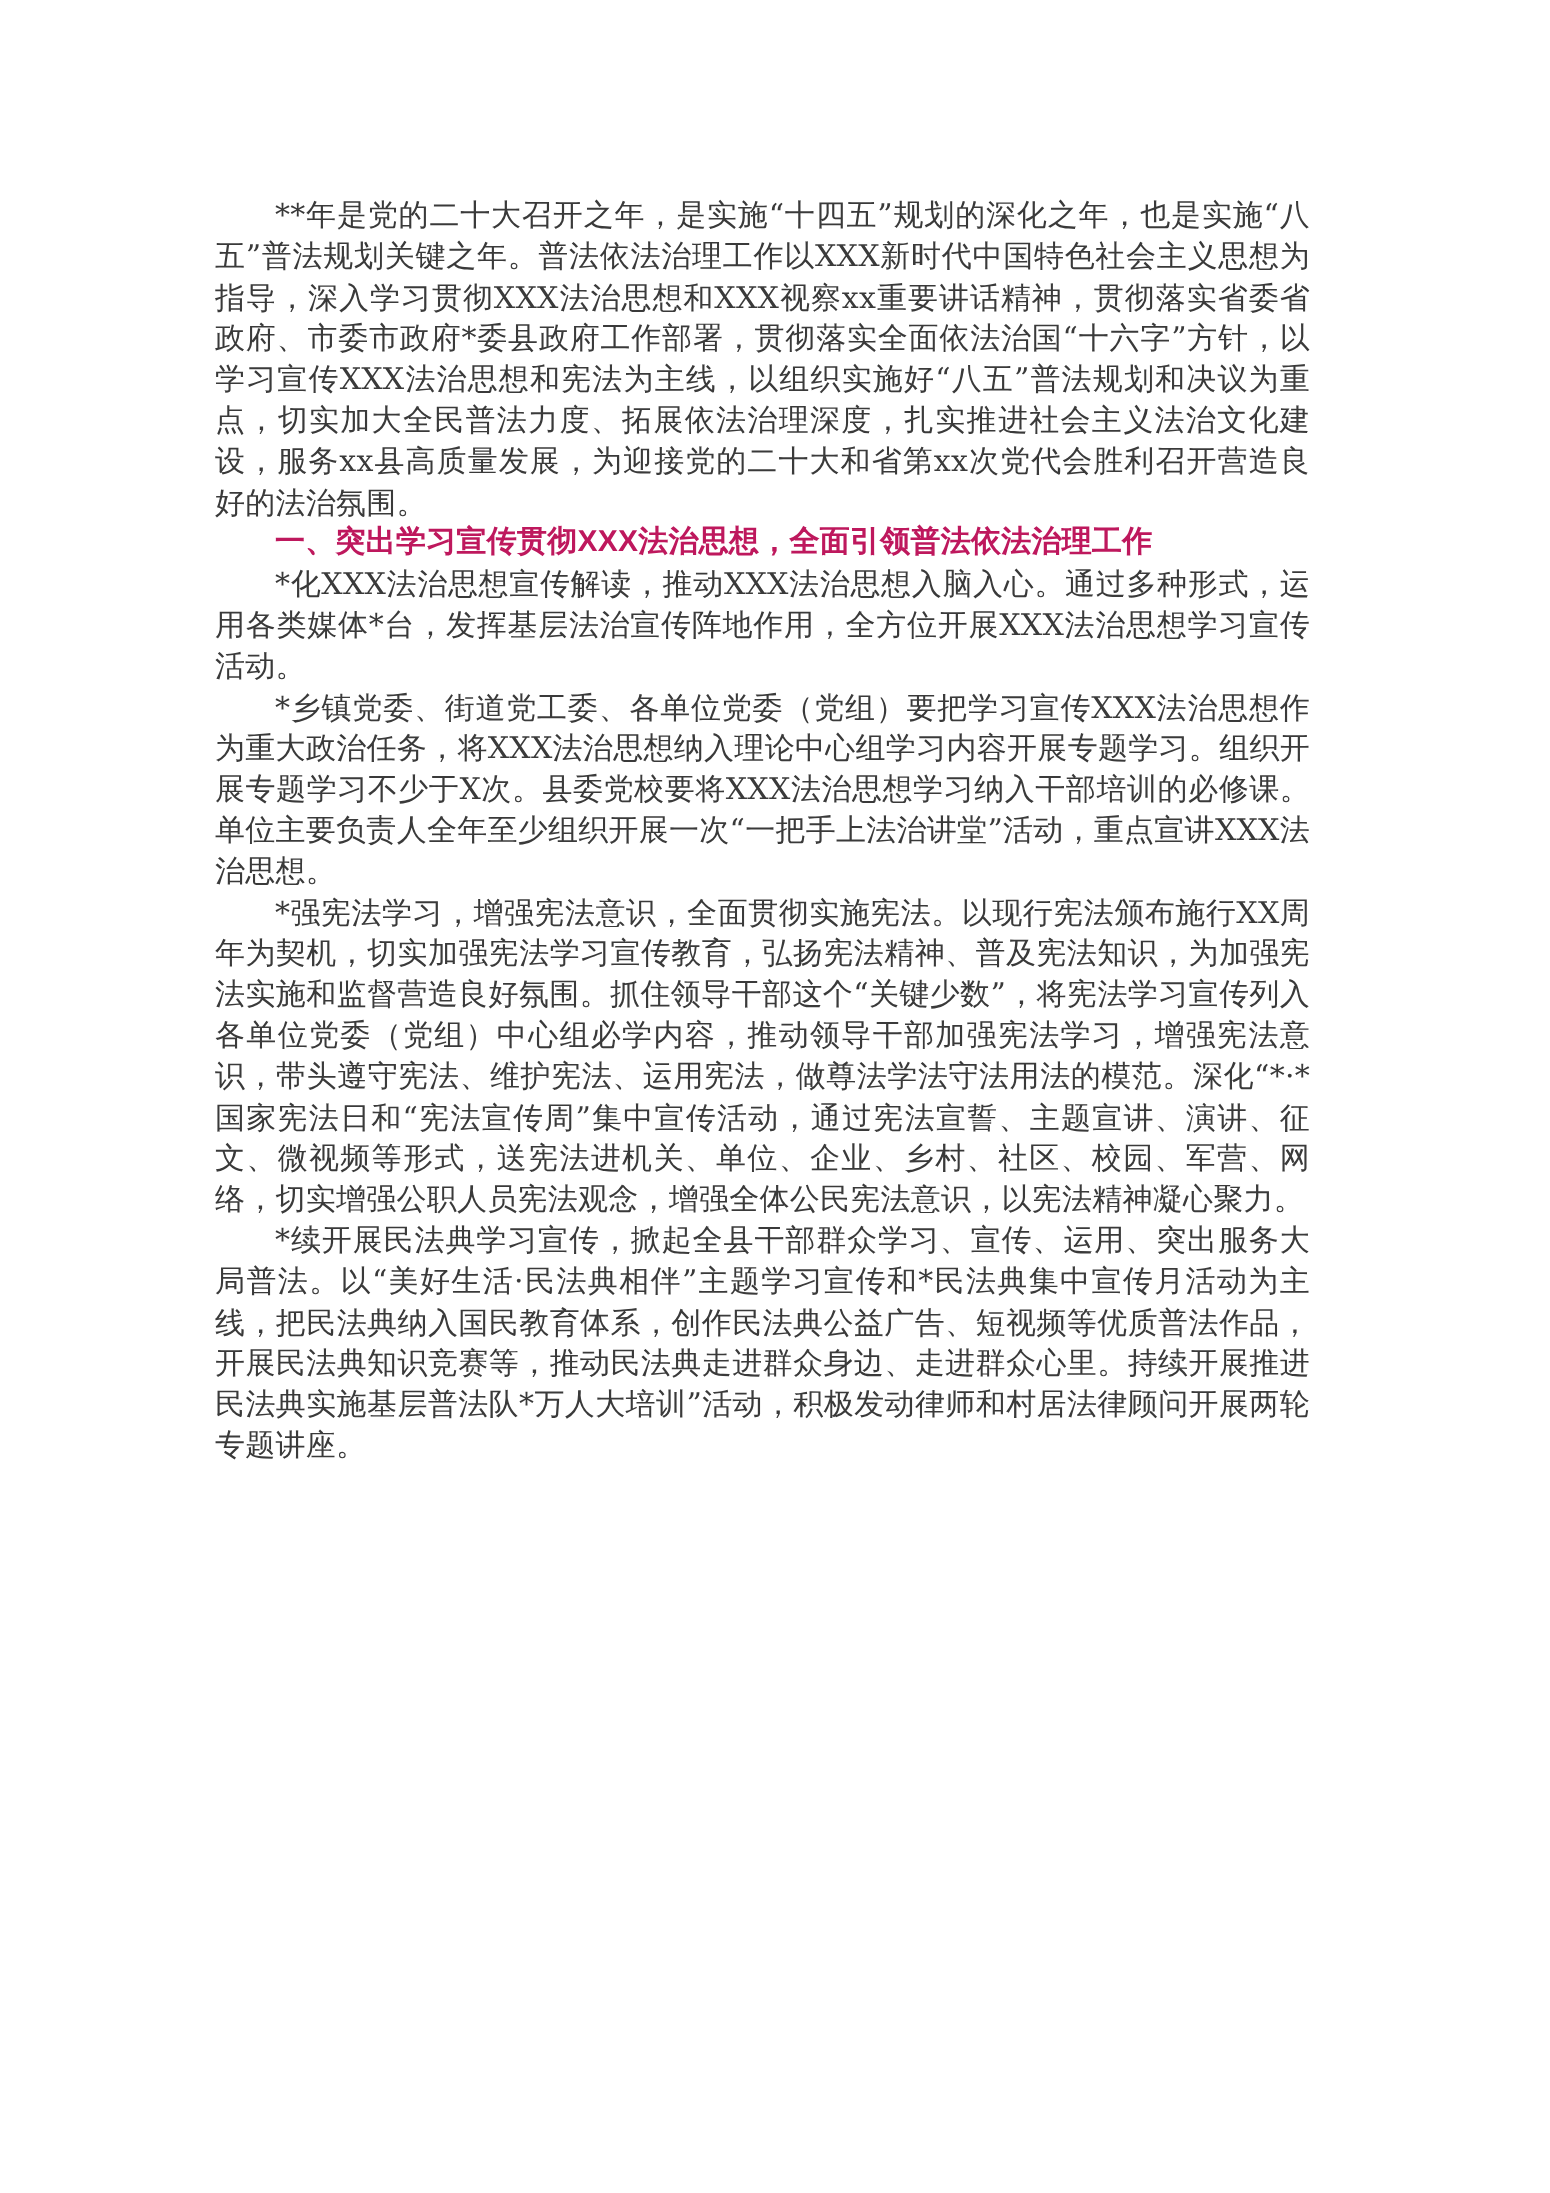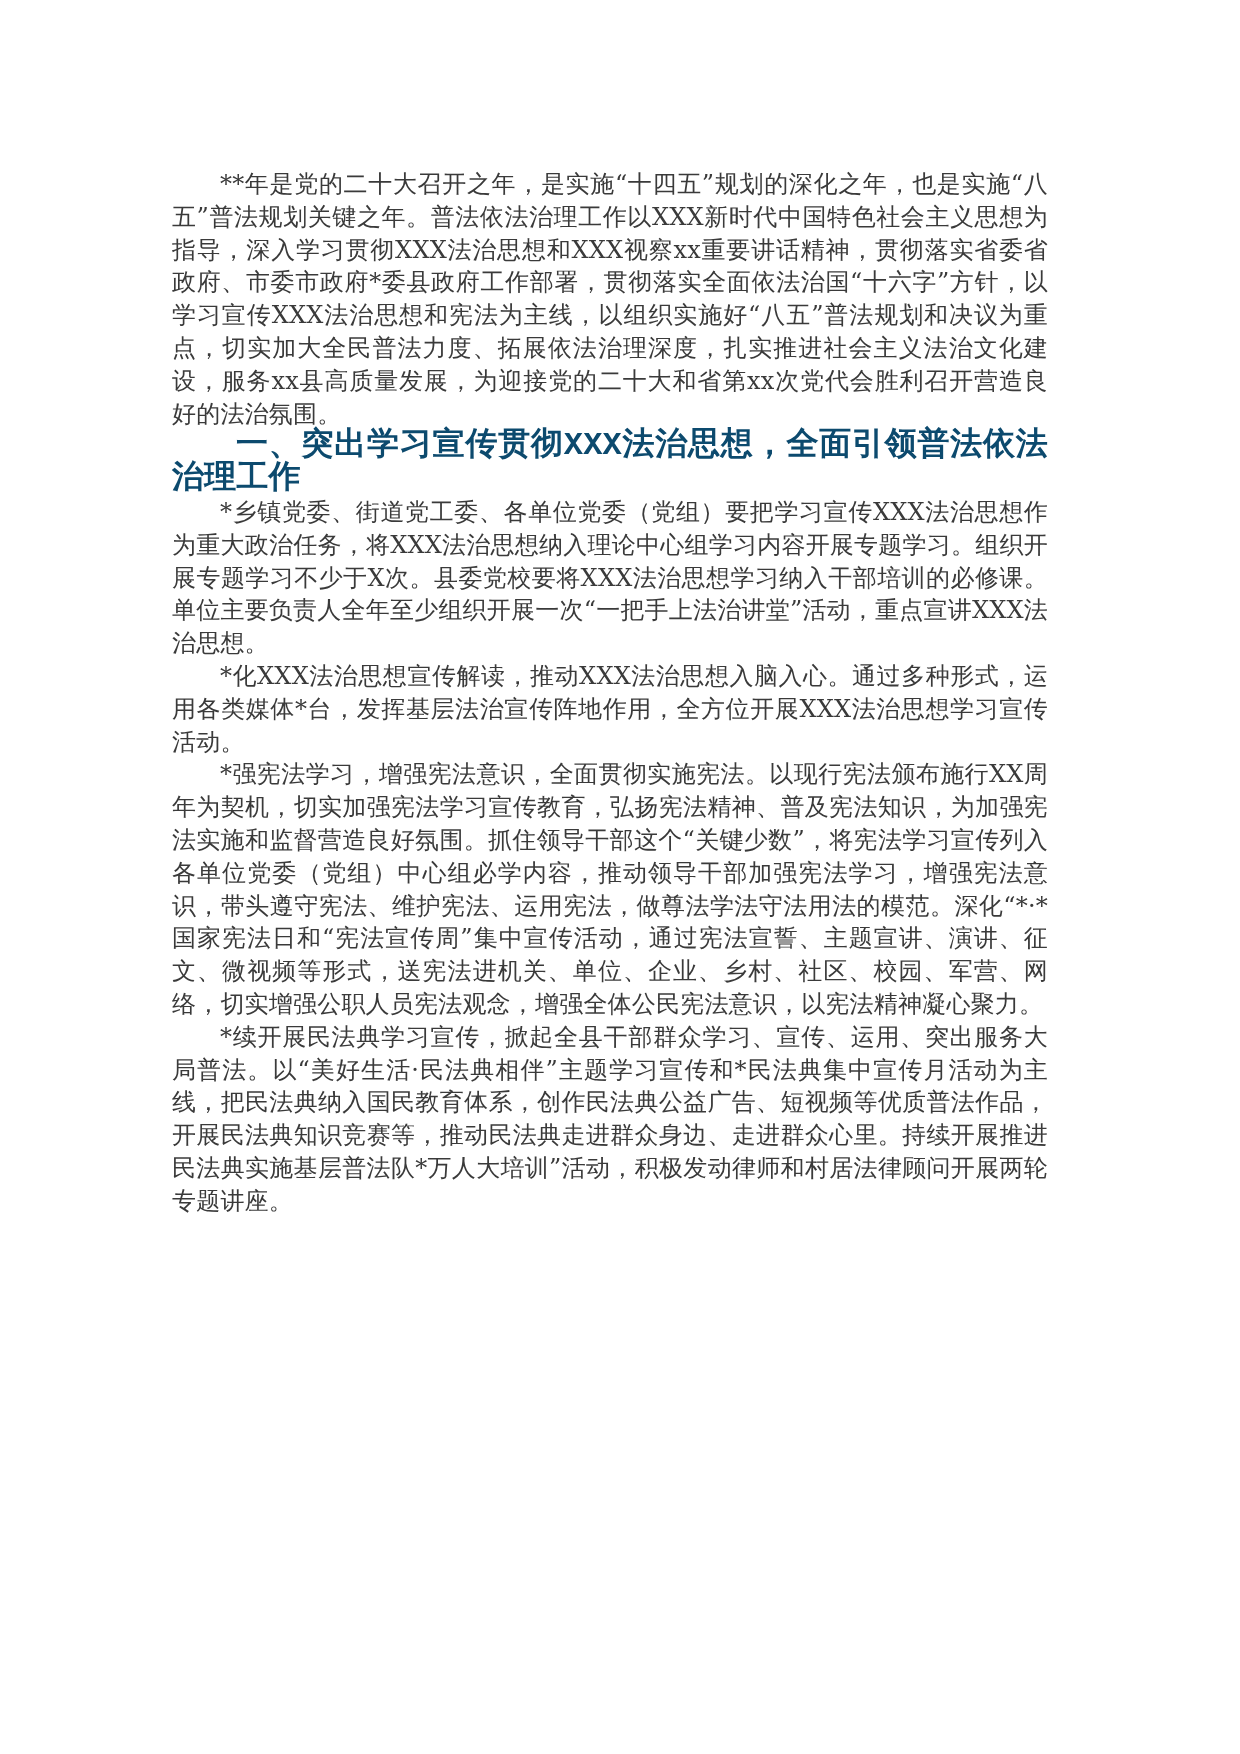--- a/index.html
+++ b/index.html
@@ -1,47 +1,47 @@
 <!DOCTYPE html>
 <html><head>
 <meta charset="utf-8">
 <style>
   html, body { margin: 0; padding: 0; background: #ffffff; }
   body { width: 1240px; height: 1754px; position: relative; overflow: hidden; }
   .page {
     position: absolute;
     left: 172px;
-    top: 168px;
+    top: 156px;
     width: 876px;
     font-family: "DejaVu Serif", "Liberation Serif", serif;
     font-size: 24px;
     line-height: 32.8px;
     color: #3a3a3a;
     text-align: justify;
     letter-spacing: 0.2px;
   }
   .page p {
     margin: 0;
     text-indent: 2em;
   }
   .page h2 {
     margin: 0;
-    font-size: 32px;
+    font-size: 24px;
     font-weight: bold;
     line-height: 32.8px;
     text-indent: 2em;
-    color: #0c4a6e;
-    font-family: Liberation Mono, monospace;
+    color: #be185d;
+    font-family: Liberation Sans, sans-serif;
   }
 </style>
 </head>
 <body>
 
 <div class="page">
   <p>**年是党的二十大召开之年，是实施“十四五”规划的深化之年，也是实施“八五”普法规划关键之年。普法依法治理工作以XXX新时代中国特色社会主义思想为指导，深入学习贯彻XXX法治思想和XXX视察xx重要讲话精神，贯彻落实省委省政府、市委市政府*委县政府工作部署，贯彻落实全面依法治国“十六字”方针，以学习宣传XXX法治思想和宪法为主线，以组织实施好“八五”普法规划和决议为重点，切实加大全民普法力度、拓展依法治理深度，扎实推进社会主义法治文化建设，服务xx县高质量发展，为迎接党的二十大和省第xx次党代会胜利召开营造良好的法治氛围。</p>
 
   <h2>一、突出学习宣传贯彻XXX法治思想，全面引领普法依法治理工作</h2>
+  <p>*化XXX法治思想宣传解读，推动XXX法治思想入脑入心。通过多种形式，运用各类媒体*台，发挥基层法治宣传阵地作用，全方位开展XXX法治思想学习宣传活动。</p>
   <p>*乡镇党委、街道党工委、各单位党委（党组）要把学习宣传XXX法治思想作为重大政治任务，将XXX法治思想纳入理论中心组学习内容开展专题学习。组织开展专题学习不少于X次。县委党校要将XXX法治思想学习纳入干部培训的必修课。单位主要负责人全年至少组织开展一次“一把手上法治讲堂”活动，重点宣讲XXX法治思想。</p>
-  <p>*化XXX法治思想宣传解读，推动XXX法治思想入脑入心。通过多种形式，运用各类媒体*台，发挥基层法治宣传阵地作用，全方位开展XXX法治思想学习宣传活动。</p>
 
   <p>*强宪法学习，增强宪法意识，全面贯彻实施宪法。以现行宪法颁布施行XX周年为契机，切实加强宪法学习宣传教育，弘扬宪法精神、普及宪法知识，为加强宪法实施和监督营造良好氛围。抓住领导干部这个“关键少数”，将宪法学习宣传列入各单位党委（党组）中心组必学内容，推动领导干部加强宪法学习，增强宪法意识，带头遵守宪法、维护宪法、运用宪法，做尊法学法守法用法的模范。深化“*·*国家宪法日和“宪法宣传周”集中宣传活动，通过宪法宣誓、主题宣讲、演讲、征文、微视频等形式，送宪法进机关、单位、企业、乡村、社区、校园、军营、网络，切实增强公职人员宪法观念，增强全体公民宪法意识，以宪法精神凝心聚力。</p>
   <p>*续开展民法典学习宣传，掀起全县干部群众学习、宣传、运用、突出服务大局普法。以“美好生活·民法典相伴”主题学习宣传和*民法典集中宣传月活动为主线，把民法典纳入国民教育体系，创作民法典公益广告、短视频等优质普法作品，开展民法典知识竞赛等，推动民法典走进群众身边、走进群众心里。持续开展推进民法典实施基层普法队*万人大培训”活动，积极发动律师和村居法律顾问开展两轮专题讲座。</p>
 </div>
 
 </body></html>

